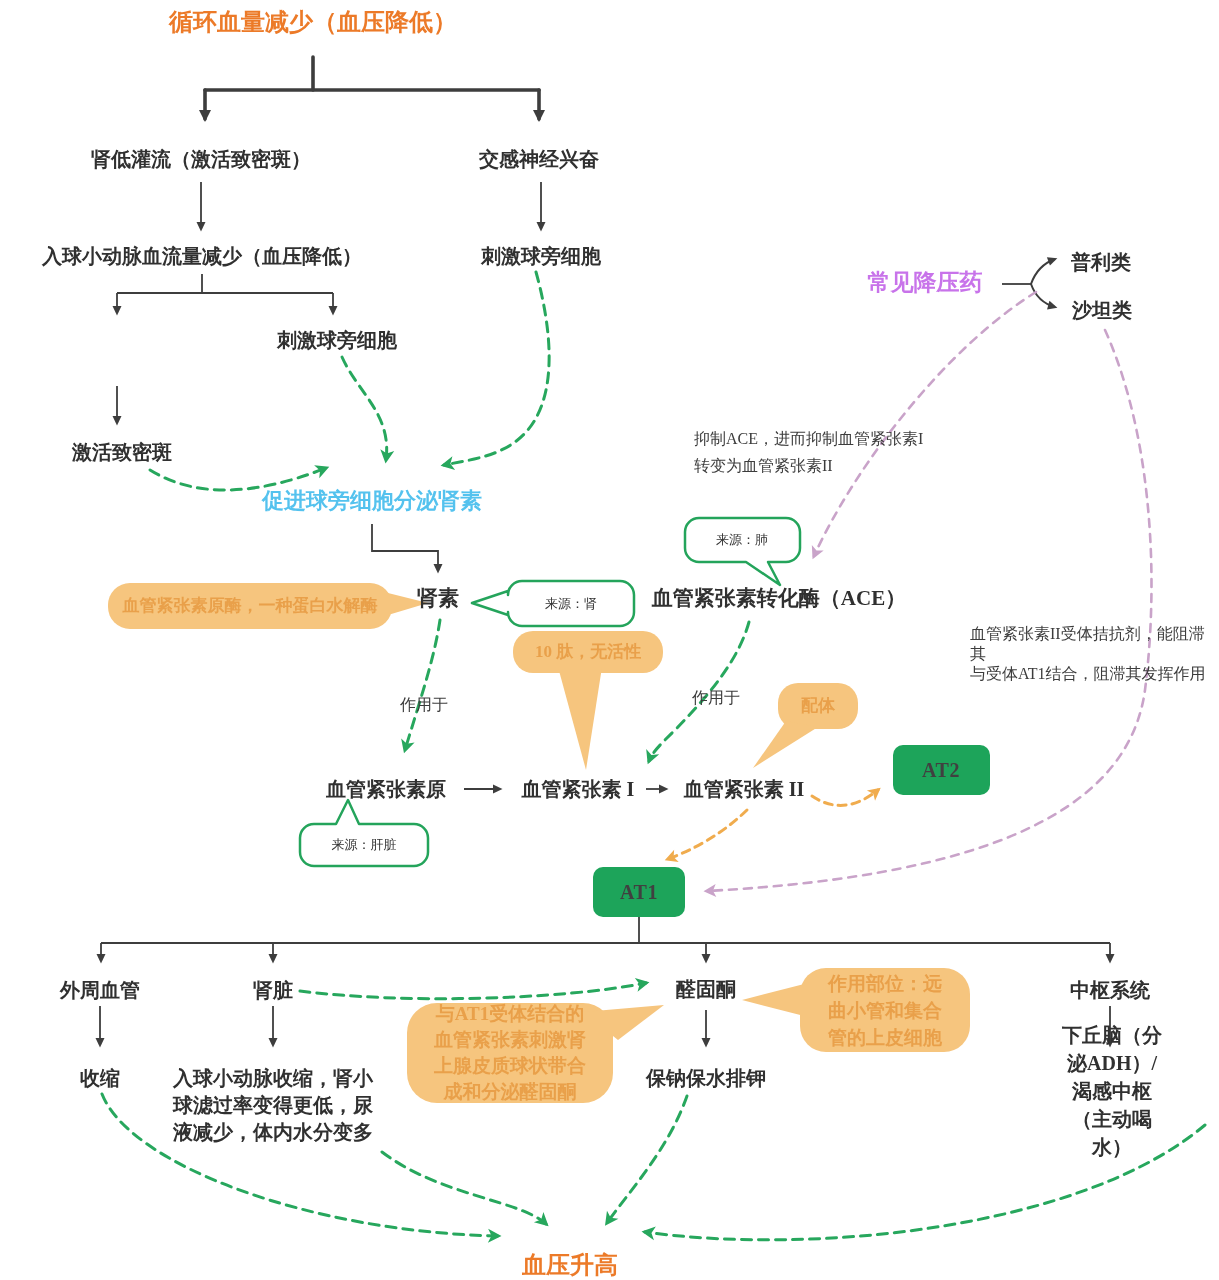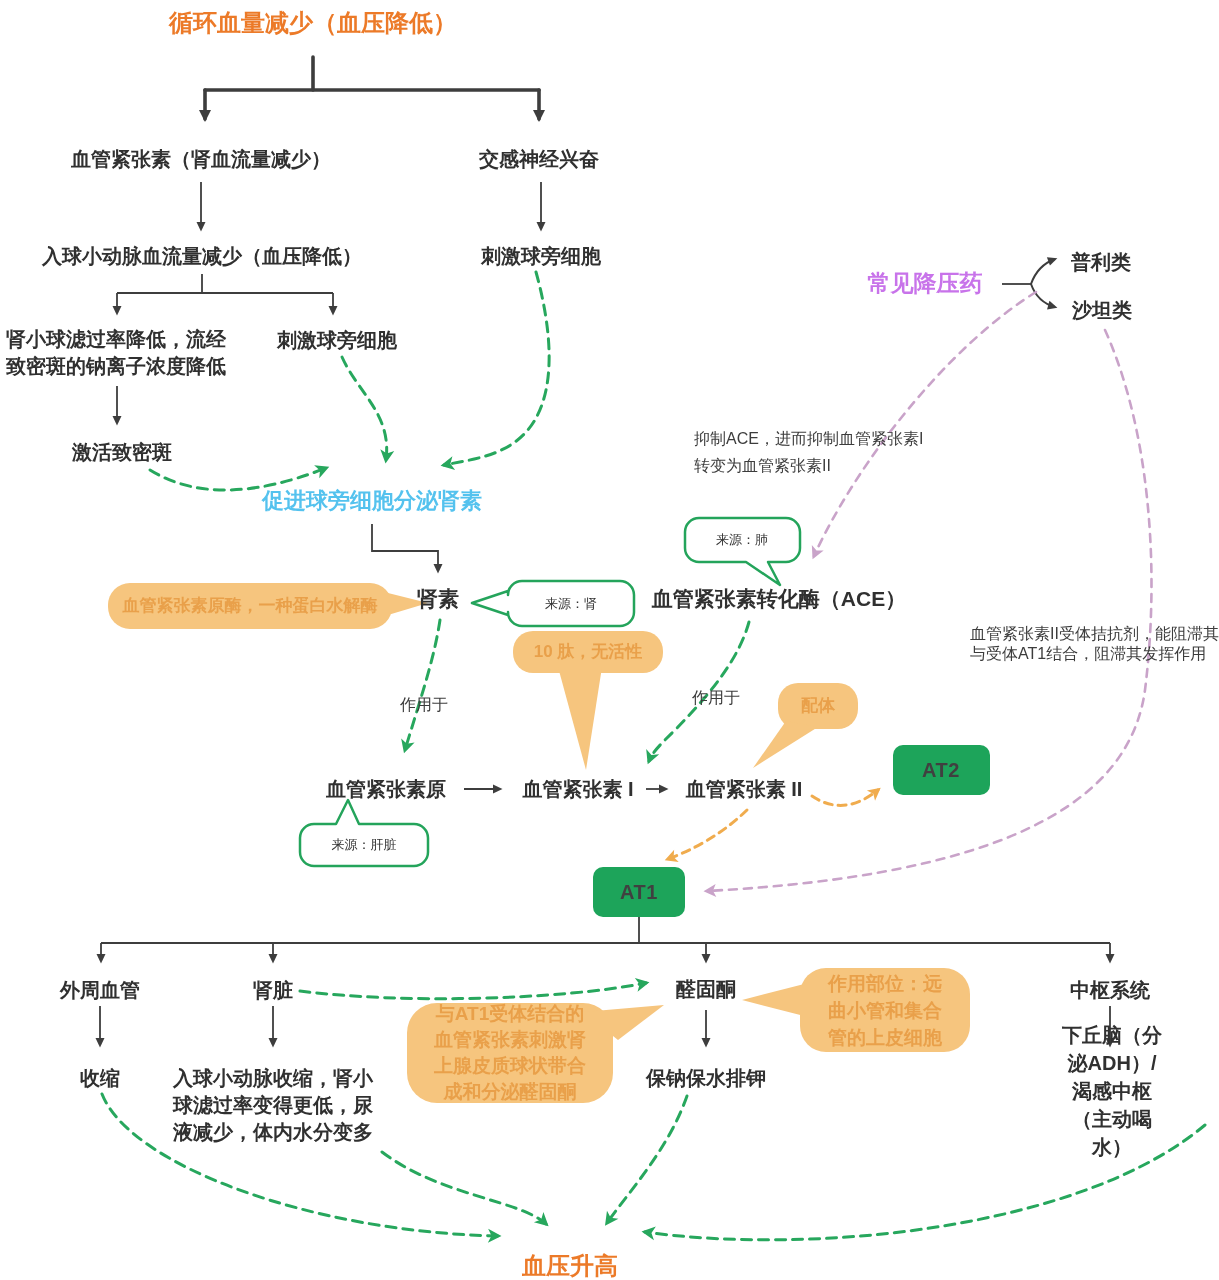--- a/index.html
+++ b/index.html
@@ -1,17 +1,17 @@
 <!DOCTYPE html>
 <html><head>
 <meta charset="utf-8">
 <style>
   html,body{margin:0;padding:0;background:#ffffff;}
   #canvas{position:relative;width:1219px;height:1280px;background:#ffffff;overflow:hidden;
-          font-family:Liberation Sans, sans-serif;}
+          font-family:Liberation Serif, serif;}
   #wires{position:absolute;left:0;top:0;width:1219px;height:1280px;}
   .lbl{position:absolute;color:#303030;white-space:pre-line;line-height:1.32;}
   .c{transform:translate(-50%,-50%);text-align:center;}
   .l{text-align:left;}
   .node{font-weight:700;font-size:20px;}
   .note{font-weight:400;font-size:16px;color:#3c3c3c;}
   .btxt{font-weight:700;color:#E9A04A;}
   .src{font-weight:500;font-size:13px;color:#333;}
   .white{color:#404040;font-weight:700;font-size:20px;letter-spacing:.5px;}
 </style>
@@ -117,26 +117,24 @@
     </g>
 
     <g fill="#1DA45A">
       <rect x="893" y="745" width="97" height="50" rx="10"></rect>
       <rect x="593" y="867" width="92" height="50" rx="10"></rect>
     </g>
   </svg>
 
   <div class="lbl c" style="left:313px;top:23px;font-size:24px;font-weight:700;color:#EC7A28;">循环血量减少（血压降低）</div>
 
-  <div class="lbl c node" style="left:201px;top:159px;">血管紧张素（肾血流量减少）</div>
+  <div class="lbl c node" style="left:201px;top:159px;">肾低灌流（激活致密斑）</div>
   <div class="lbl c node" style="left:539px;top:159px;">交感神经兴奋</div>
   <div class="lbl c node" style="left:202px;top:256px;">入球小动脉血流量减少（血压降低）</div>
   <div class="lbl c node" style="left:541px;top:256px;">刺激球旁细胞</div>
-  <div class="lbl c node" style="left:116px;top:353px;line-height:27px;">肾小球滤过率降低，流经
-致密斑的钠离子浓度降低</div>
   <div class="lbl c node" style="left:337px;top:340px;">刺激球旁细胞</div>
   <div class="lbl c node" style="left:122px;top:452px;">激活致密斑</div>
   <div class="lbl c" style="left:372px;top:501px;font-size:22px;font-weight:700;color:#54C2EE;">促进球旁细胞分泌肾素</div>
   <div class="lbl c node" style="left:438px;top:599px;font-size:21px;">肾素</div>
 
   <div class="lbl c btxt" style="left:250px;top:606px;font-size:17px;">血管紧张素原酶，一种蛋白水解酶</div>
   <div class="lbl c src" style="left:571px;top:604px;">来源：肾</div>
   <div class="lbl c btxt" style="left:588px;top:652px;font-size:17px;">10 肽，无活性</div>
 
   <div class="lbl c note" style="left:424px;top:705px;">作用于</div>

